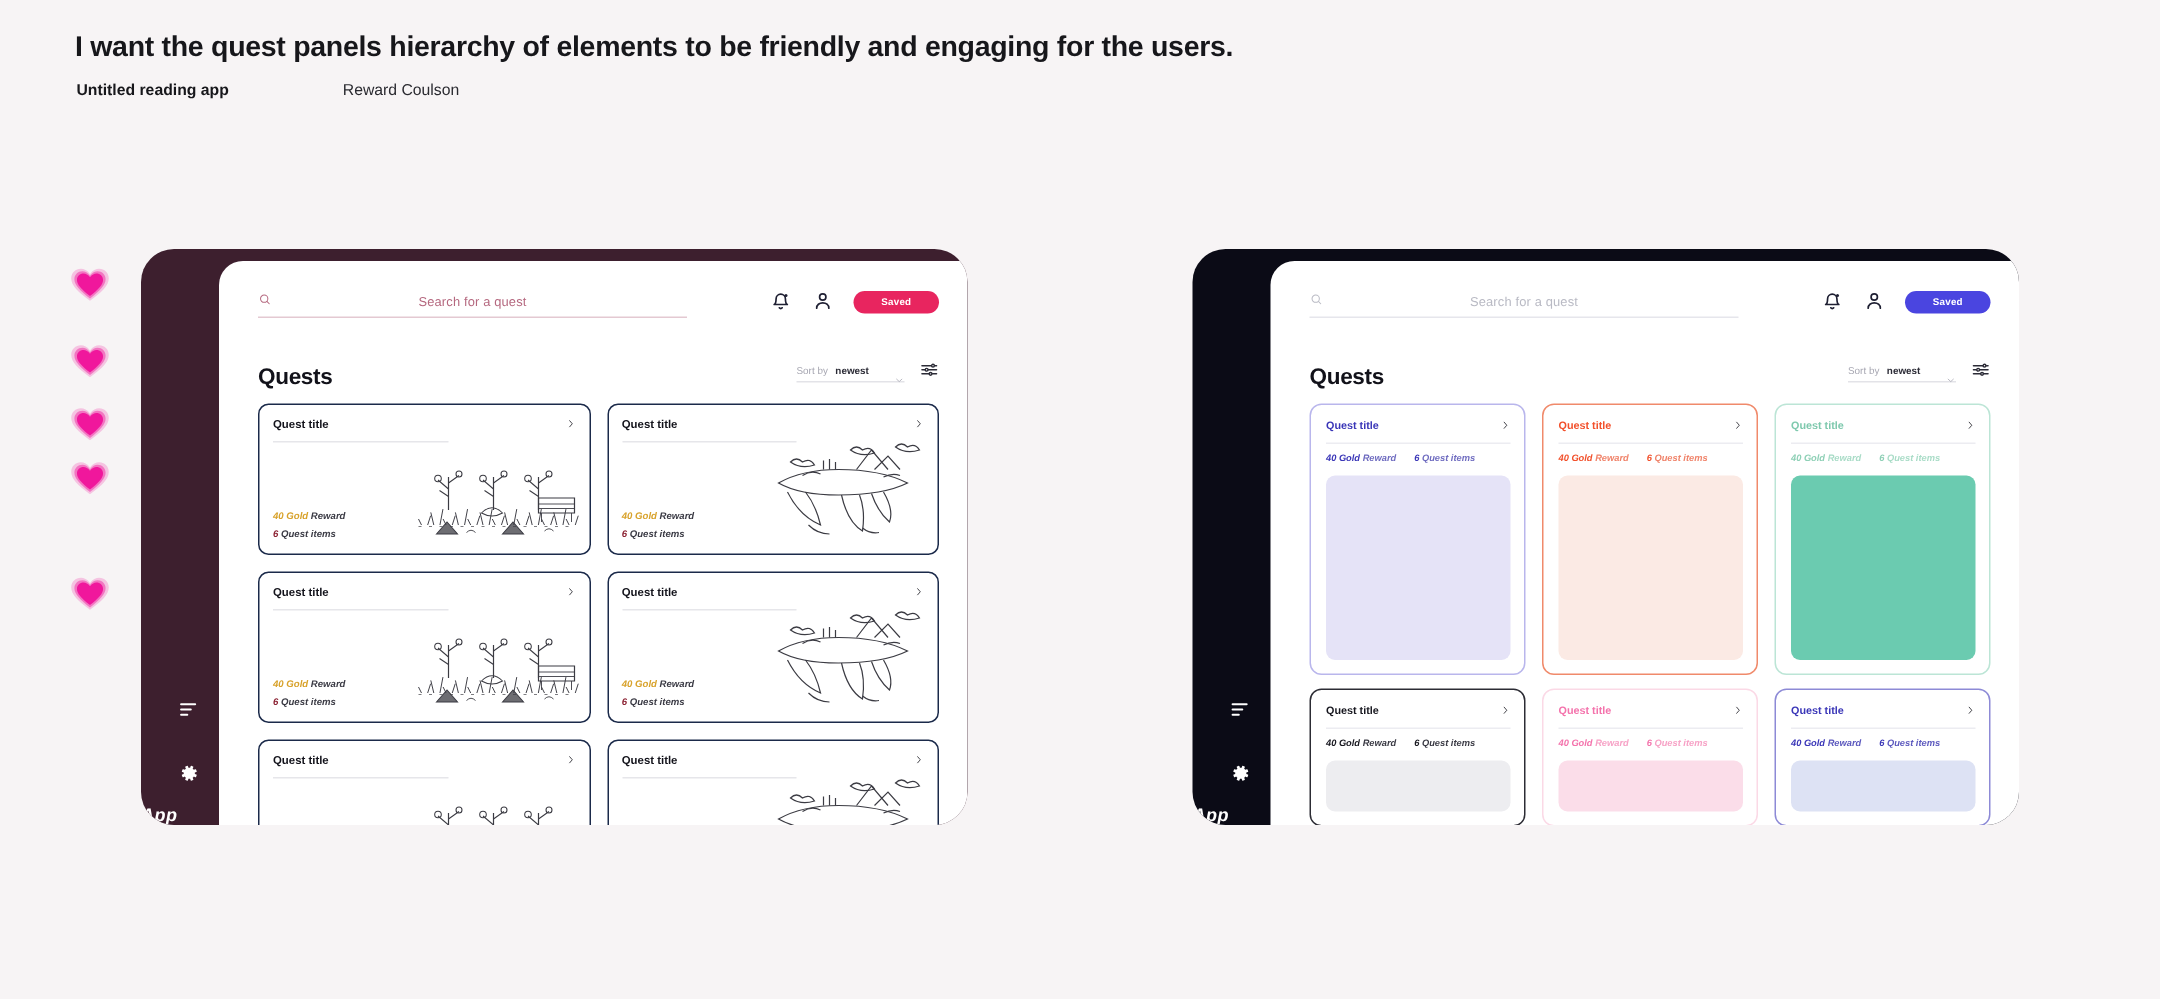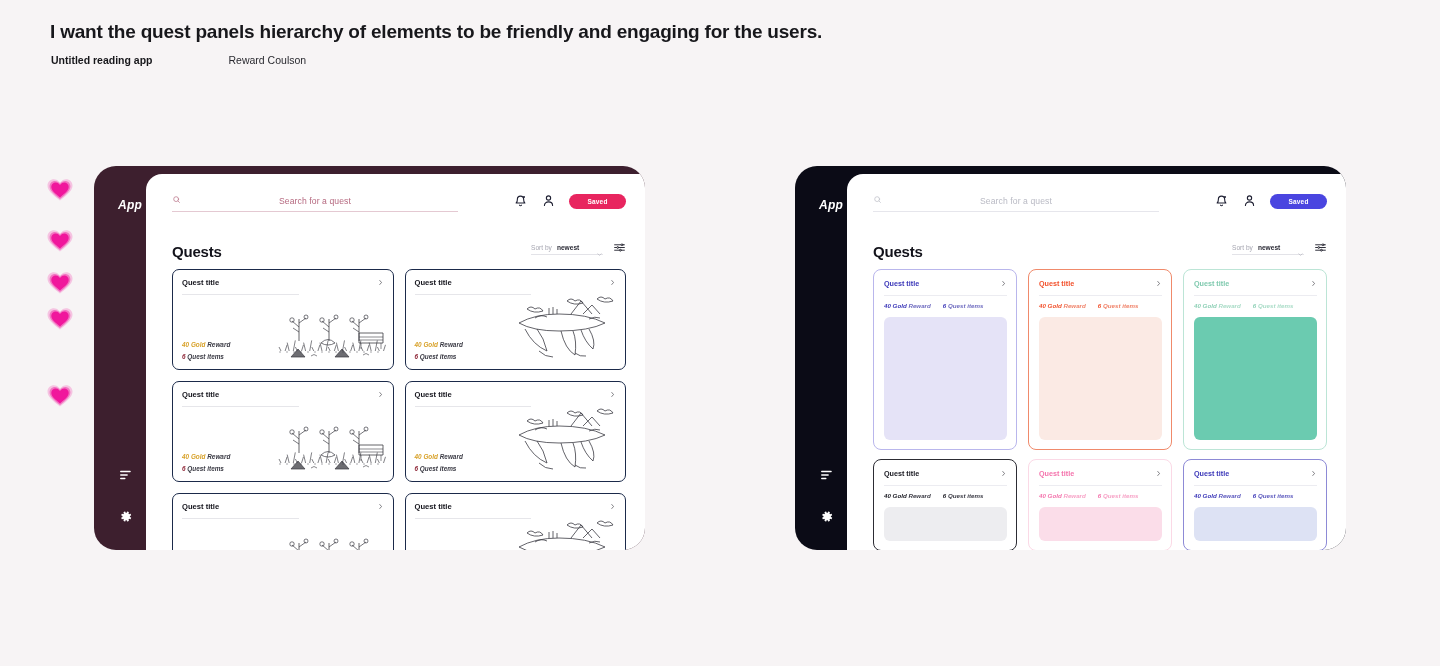--- a/index.html
+++ b/index.html
@@ -32,21 +32,21 @@
   }
   .heart { position: relative; width: 30px; height: 28px; }
 
   
   .device { position: absolute; border-radius: 22px; overflow: hidden; }
   .device-left  { left: 94px;  top: 166px; width: 551px; height: 384px; background: #3D1F2E; }
   .device-right { left: 795px; top: 166px; width: 551px; height: 384px; background: #0B0B16; }
 
   .rail-col {
     position: absolute; left: 0; top: 0; width: 52px; height: 100%;
-    display: flex; flex-direction: column; align-items: flex-start; padding-left: 24px;
+    display: flex; flex-direction: row; align-items: flex-end;
   }
   .app-logo {
     margin-top: 32px; color: #FFFFFF; font-size: 12px; font-weight: 700;
     font-style: italic; letter-spacing: 0.3px;
   }
   .rail-icons { margin-top: auto; margin-bottom: 22px; display: flex; flex-direction: column; gap: 24px; align-items: center; }
 
   .screen {
     position: absolute; left: 52px; top: 8px;
     width: 499px; height: 376px;

